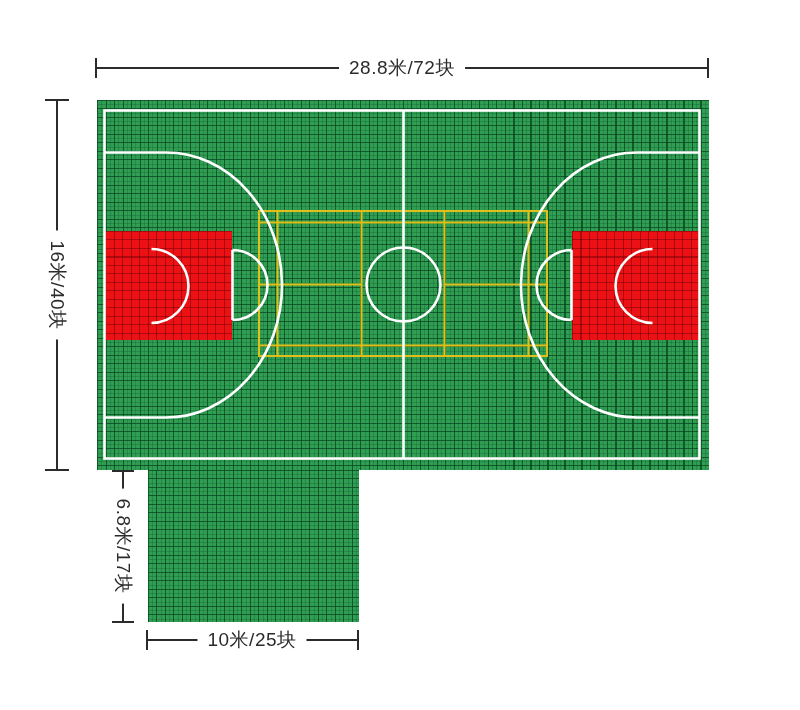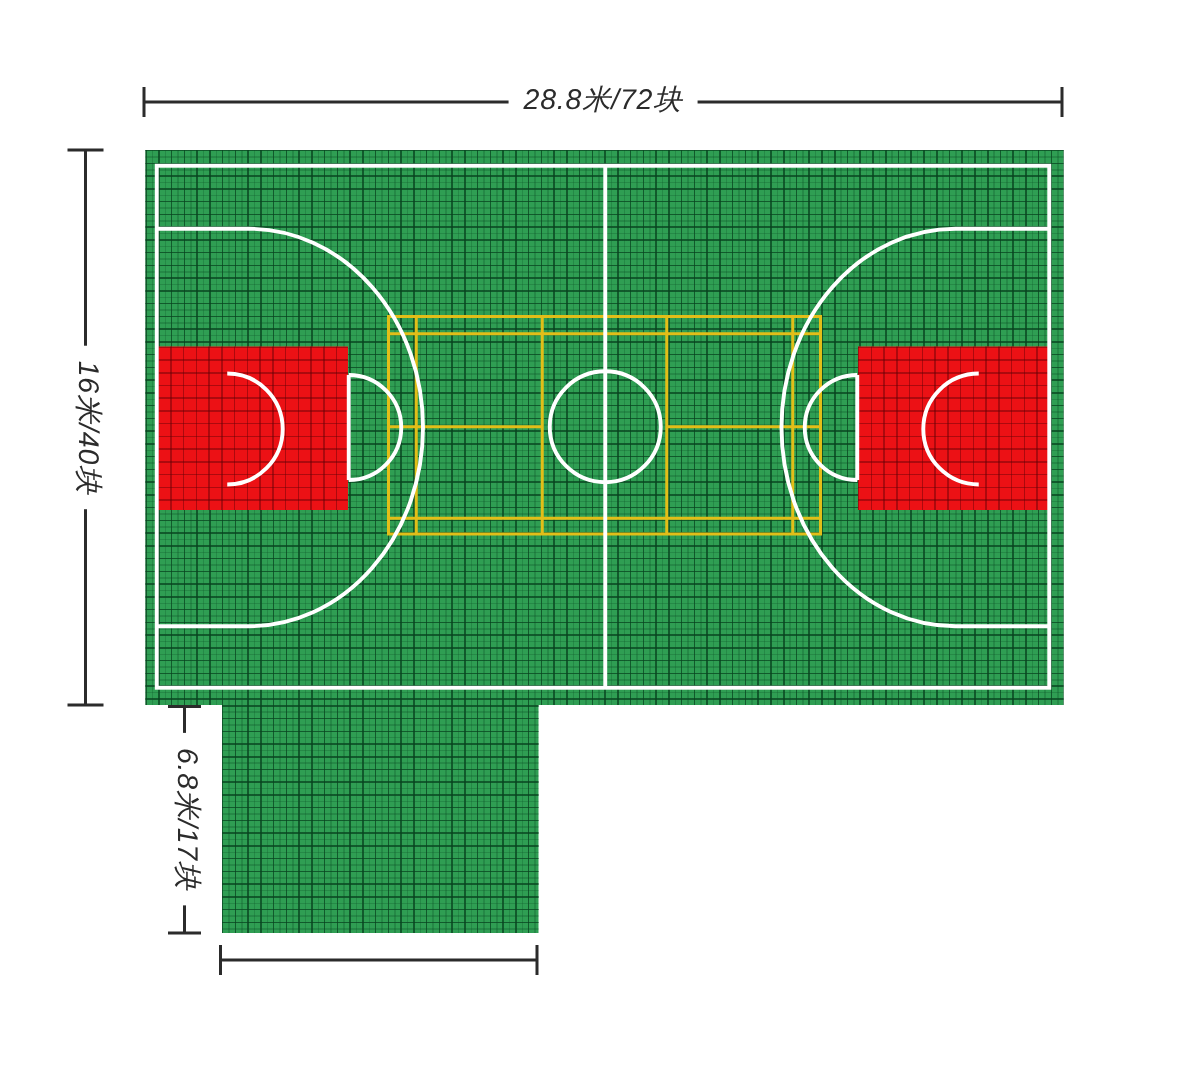--- a/index.html
+++ b/index.html
@@ -1,17 +1,17 @@
 <!DOCTYPE html>
 <html style="--background: #FFFFFF; --court-green: #2F9E53; --key-red: #EC1115; --marking-white: #FFFFFF; --badminton-yellow: #E2BE18; --dimension-line: #2B2B2B;"><head>
 <meta charset="utf-8">
 <style>
   html,body{margin:0;padding:0;}
   body{font-family:"Liberation Sans","DejaVu Sans",sans-serif;background:#fff;}
-  .canvas{position:relative;width:800px;height:656px;background:var(--background,#ffffff);overflow:hidden;font-style:italic;}
+  .canvas{position:relative;width:800px;height:656px;background:var(--background,#ffffff);overflow:hidden;}
 
   .tiles-green{position:absolute;background-color:var(--court-green,#2F9E53);
     background-image:
       repeating-linear-gradient(to right, rgba(8,74,34,.25) 0 1px, transparent 1px 4.25px),
       repeating-linear-gradient(to bottom, rgba(8,74,34,.25) 0 1px, transparent 1px 4.25px),
       repeating-linear-gradient(to right, rgba(4,56,25,.62) 0 1px, transparent 1px 8.5px),
       repeating-linear-gradient(to bottom, rgba(4,56,25,.62) 0 1px, transparent 1px 8.5px);}
   .tiles-red{position:absolute;background-color:var(--key-red,#EC1115);
     background-image:
       repeating-linear-gradient(to right, rgba(96,0,5,.45) 0 1px, transparent 1px 8.5px),
@@ -65,14 +65,15 @@
       <path class="dline" d="M96 68 H708 M96 58 V78 M708 58 V78"></path>
       <path class="dline" d="M57 100 V470 M45 100 H69 M45 470 H69"></path>
       <path class="dline" d="M123 471 V622 M112 471 H134 M112 622 H134"></path>
       <path class="dline" d="M147 640 H358 M147 630 V650 M358 630 V650"></path>
     </g>
   </svg>
 
   <div class="dim-label" style="left:402px;top:68px;">28.8米/72块</div>
   <div class="dim-label vertical" style="left:57px;top:285px;">16米/40块</div>
   <div class="dim-label vertical" style="left:123px;top:546px;">6.8米/17块</div>
+  <div class="dim-label" style="left:252px;top:640px;">10米/25块</div>
 
 </div>
 
 </body></html>

